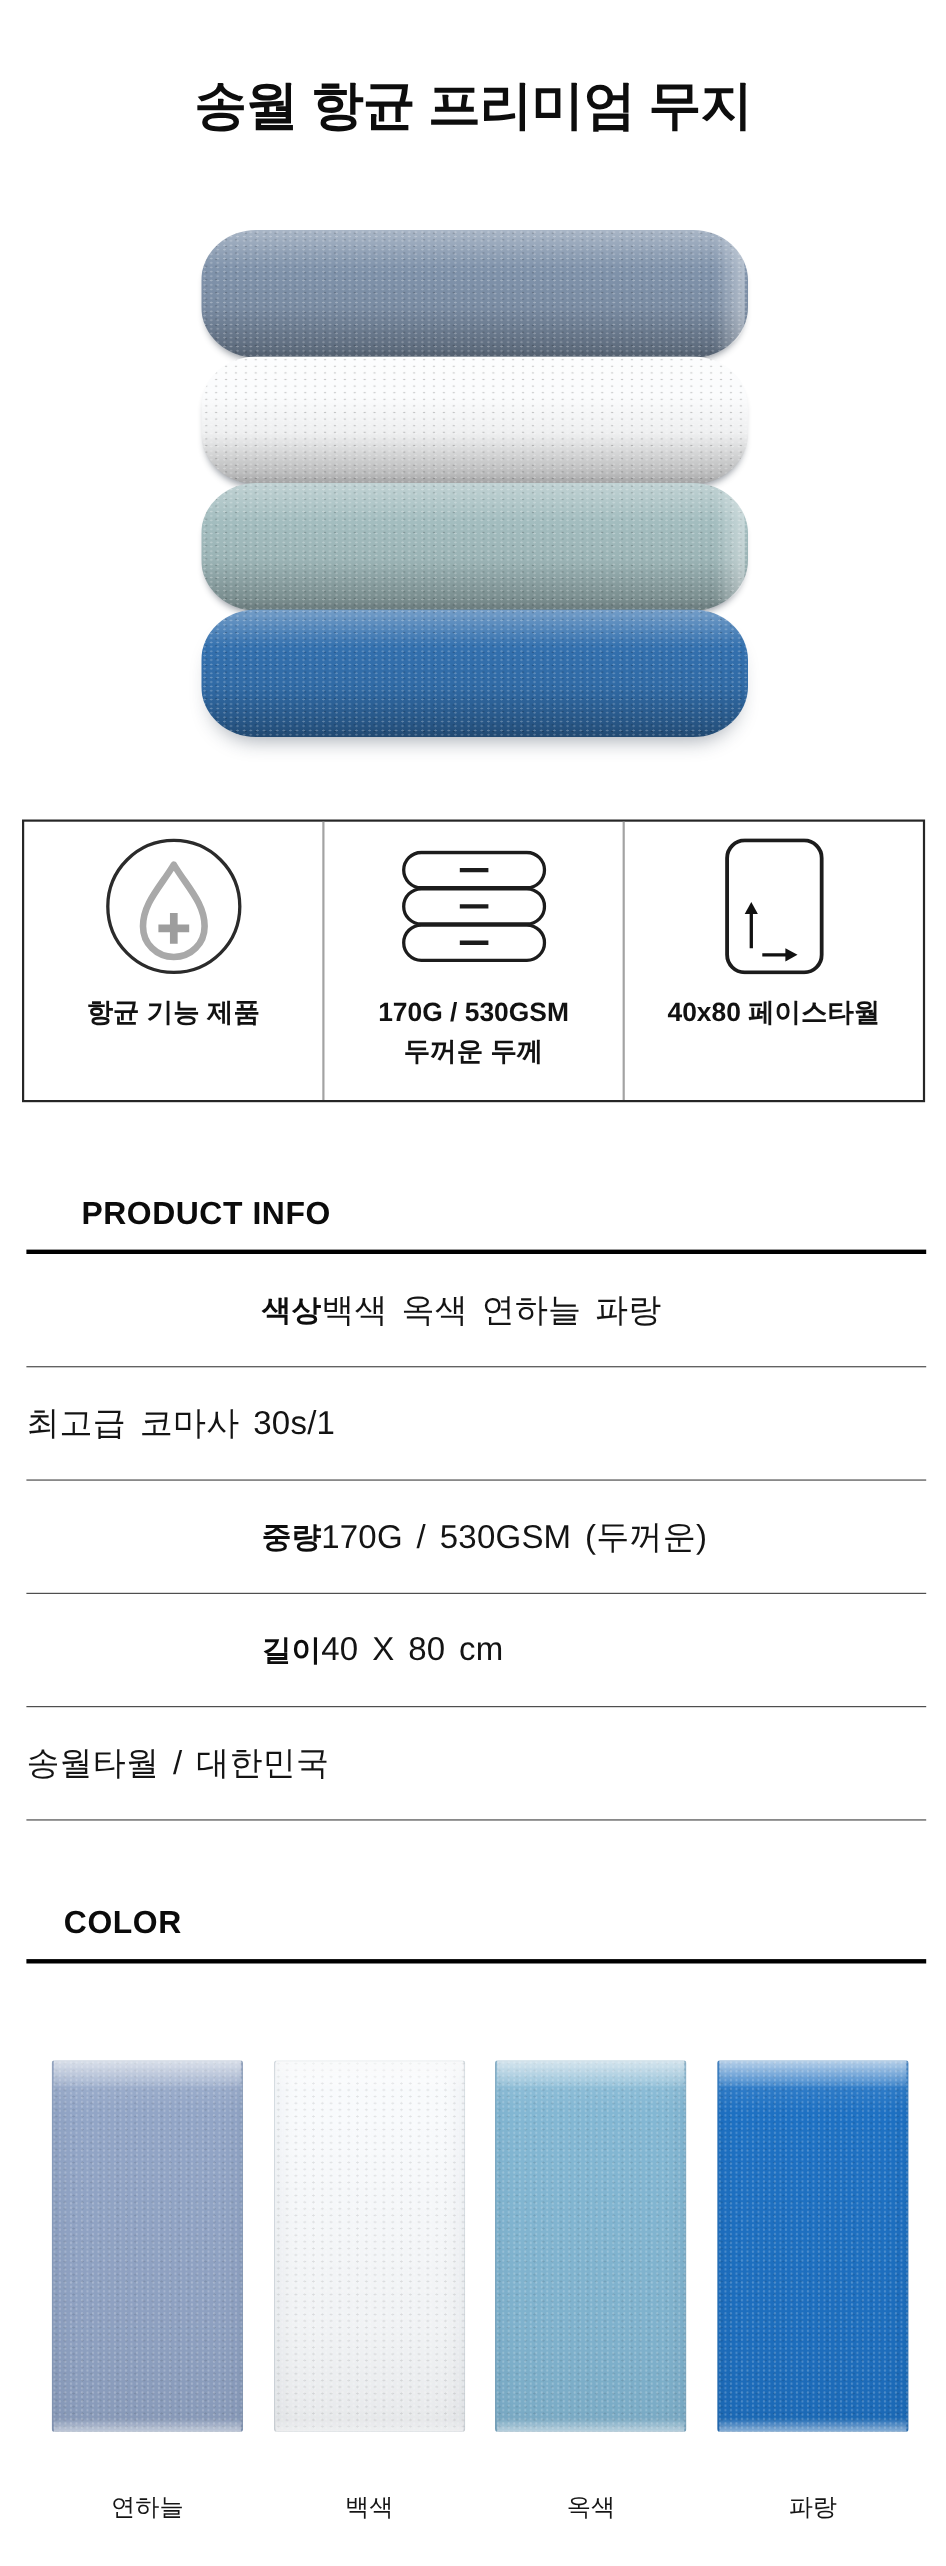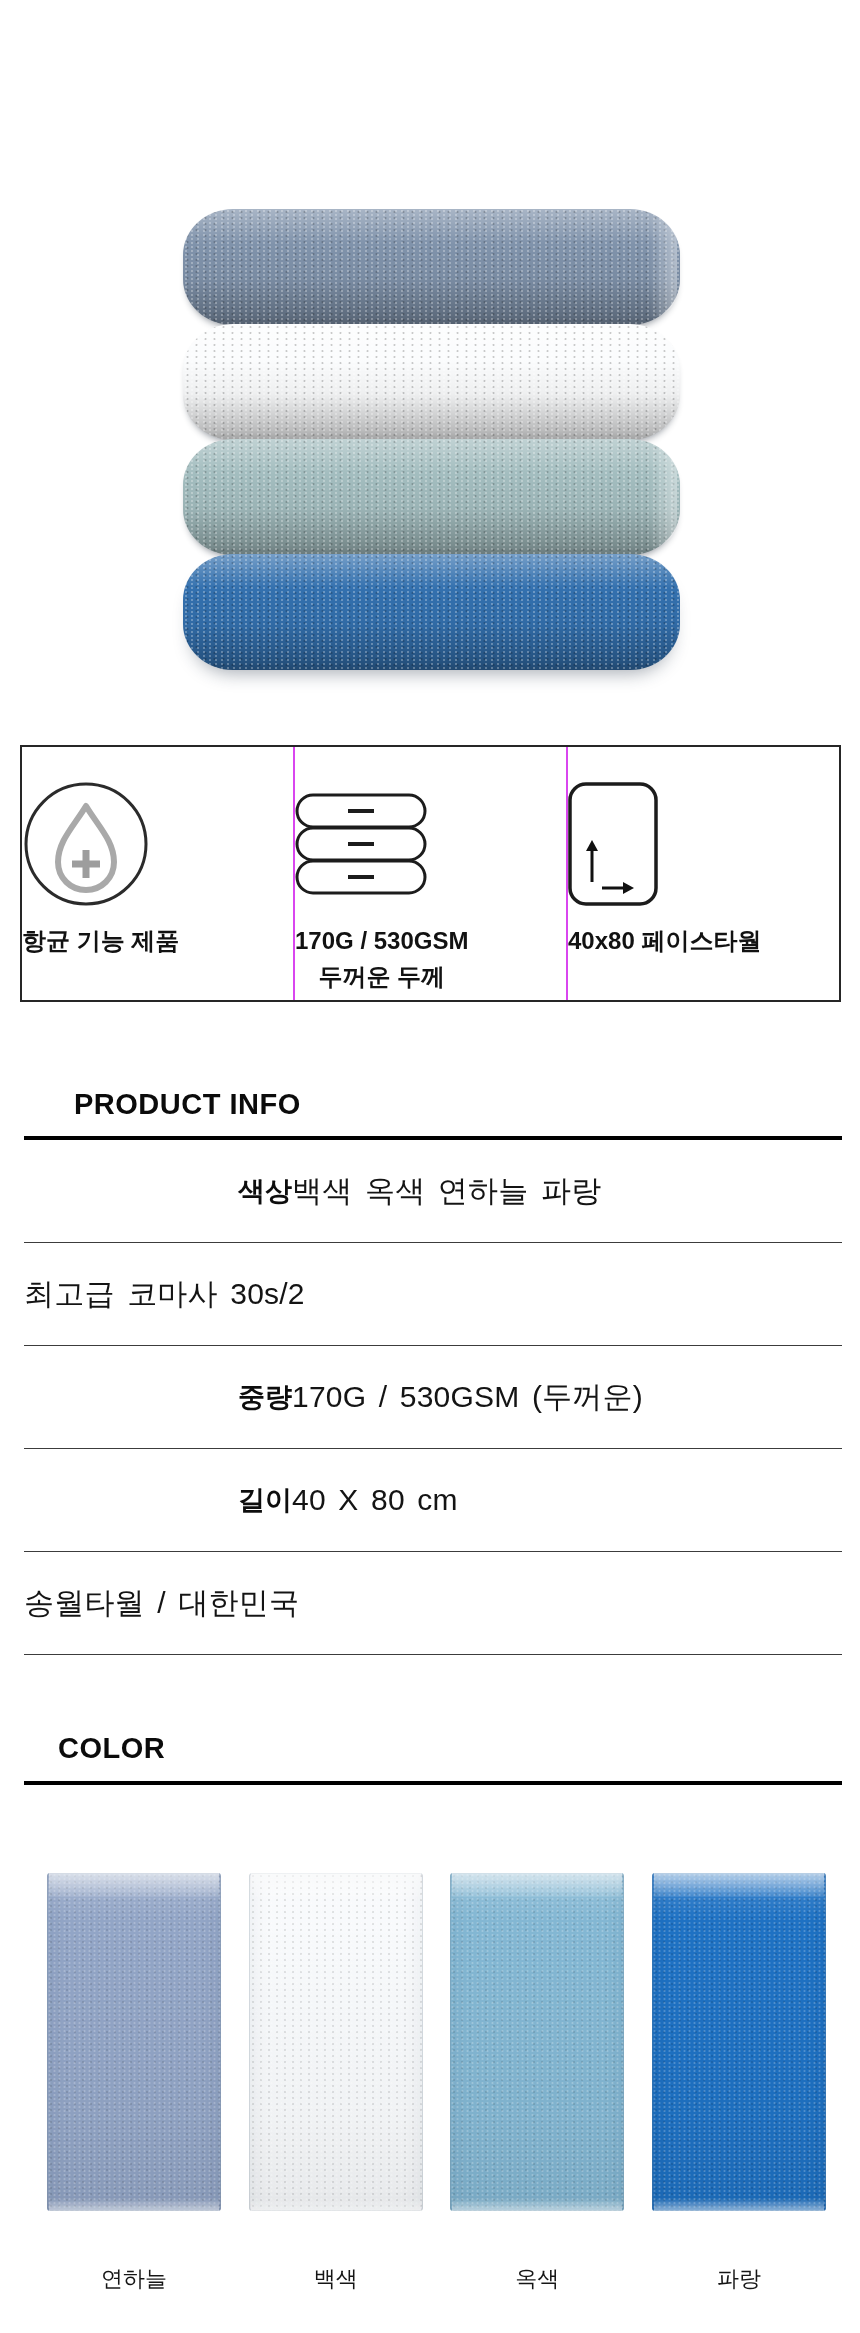--- a/index.html
+++ b/index.html
@@ -22,22 +22,22 @@
          background-size:6px 4px, 9px 6px, 100% 100%;
          box-shadow:0 6px 7px -4px rgba(25,35,50,.45);}
   .towel.fold::after{content:"";position:absolute;right:3px;top:6%;height:88%;width:28px;
          border-radius:0 46px 46px 0;
          background:linear-gradient(90deg, rgba(255,255,255,0), rgba(255,255,255,.42));}
   .towel:last-child{box-shadow:0 12px 18px -9px rgba(30,45,65,.4);}
 
   
   .features{position:absolute;left:20px;top:745px;width:821px;height:257px;
             border:2px solid #262626;box-sizing:border-box;display:flex;background:#fff;}
-  .feature-col{flex:1 1 0;display:flex;flex-direction:column;align-items:flex-start;padding-top:32px;}
-  .feature-col + .feature-col{border-left:2px solid #d946ef;}
+  .feature-col{flex:1 1 0;display:flex;flex-direction:column;align-items:center;padding-top:12px;}
+  .feature-col + .feature-col{border-left:2px solid #a3a3a3;}
   .icon-wrap{height:130px;display:flex;align-items:center;justify-content:center;}
   .feature-label{margin-top:14px;text-align:center;}
   .feature-line{font-size:24px;font-weight:700;line-height:36px;color:#121212;}
 
   
   .sec-heading{position:absolute;left:58px;font-size:29px;font-weight:800;
                letter-spacing:.5px;color:#0b0b0b;}
   .rule{position:absolute;left:24px;width:818px;height:4px;background:#000;}
 
   
@@ -62,20 +62,21 @@
   .swatch::after{content:"";position:absolute;bottom:0;left:2px;right:2px;height:13px;
           background:linear-gradient(0deg, rgba(255,255,255,.5), rgba(255,255,255,0));}
   .swatch-labels{position:absolute;left:47px;top:2252px;width:779px;display:flex;justify-content:space-between;margin-top:12px;}
   .swatch-label{width:174px;text-align:center;font-size:22px;font-weight:500;color:#151515;}
 </style>
 </head>
 <body>
 
 <div id="page">
 
+  <div class="title">송월 항균 프리미엄 무지</div>
 
   <div class="stack">
     <div class="towel fold" style="background-color: rgb(128, 147, 171);"></div>
     <div class="towel" style="background-color: rgb(251, 252, 253);"></div>
     <div class="towel fold" style="background-color: rgb(163, 189, 191);"></div>
     <div class="towel" style="background-color: rgb(51, 112, 174);"></div>
   </div>
 
   <div class="features">
 
@@ -127,21 +128,21 @@
 
   <div class="sec-heading" style="top:1088px;margin-left:16px;">PRODUCT INFO</div>
   <div class="rule" style="top:1136px;"></div>
 
   <div class="info-table">
     <div class="info-row">
       <div class="info-label">색상</div>
       <div class="info-value">백색 옥색 연하늘 파랑</div>
     </div>
     <div class="info-row">
-      <div class="info-value">최고급 코마사 30s/2</div>
+      <div class="info-value">최고급 코마사 30s/1</div>
     </div>
     <div class="info-row">
       <div class="info-label">중량</div>
       <div class="info-value">170G / 530GSM (두꺼운)</div>
     </div>
     <div class="info-row">
       <div class="info-label">길이</div>
       <div class="info-value">40 X 80 cm</div>
     </div>
     <div class="info-row">

